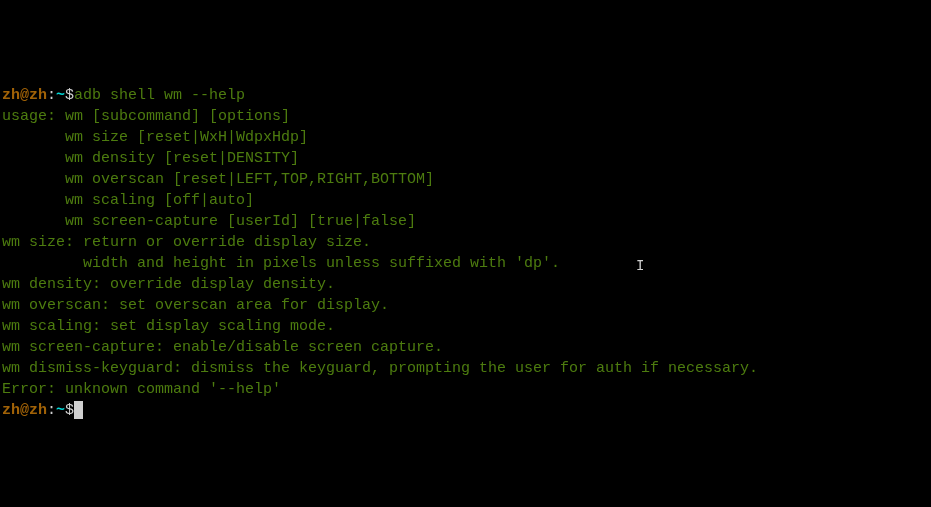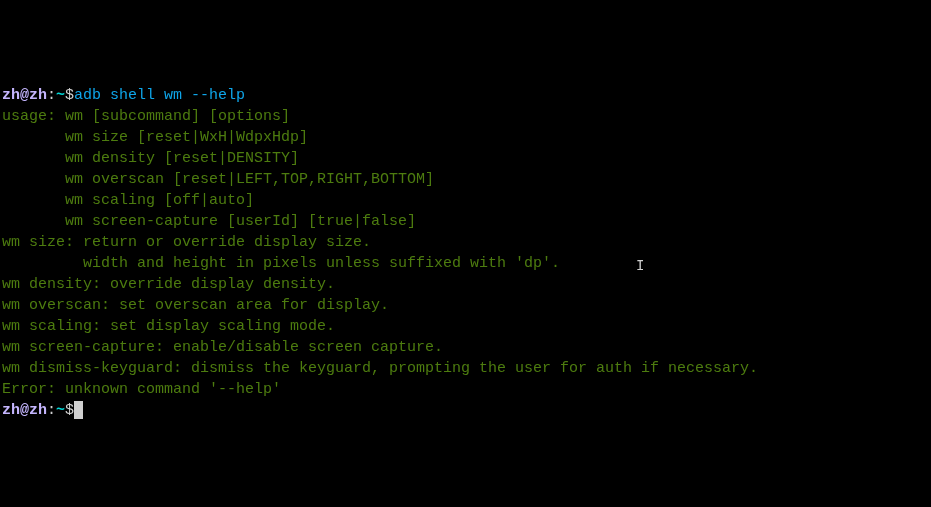--- a/index.html
+++ b/index.html
@@ -13,35 +13,35 @@
       font-family: "Consolas", "Monaco", "Courier New", monospace;
       font-size: 15px;
       line-height: 1.4;
       padding: 1px 2px;
       width: 931px;
       height: 507px;
       overflow: hidden;
       white-space: pre;
     }
     .prompt-user {
-      color: #c4b5fd;
+      color: #a16207;
       font-weight: bold;
     }
     .prompt-sep {
       color: #d0d0d0;
     }
     .prompt-tilde {
       color: #00d7d7;
       font-weight: bold;
     }
     .prompt-dollar {
       color: #d0d0d0;
     }
     .command {
-      color: #0ea5e9;
+      color: #4d7c0f;
     }
     .output {
       color: #4d7c0f;
     }
     .cursor {
       display: inline-block;
       width: 9px;
       height: 18px;
       background-color: #d0d0d0;
       vertical-align: text-bottom;

